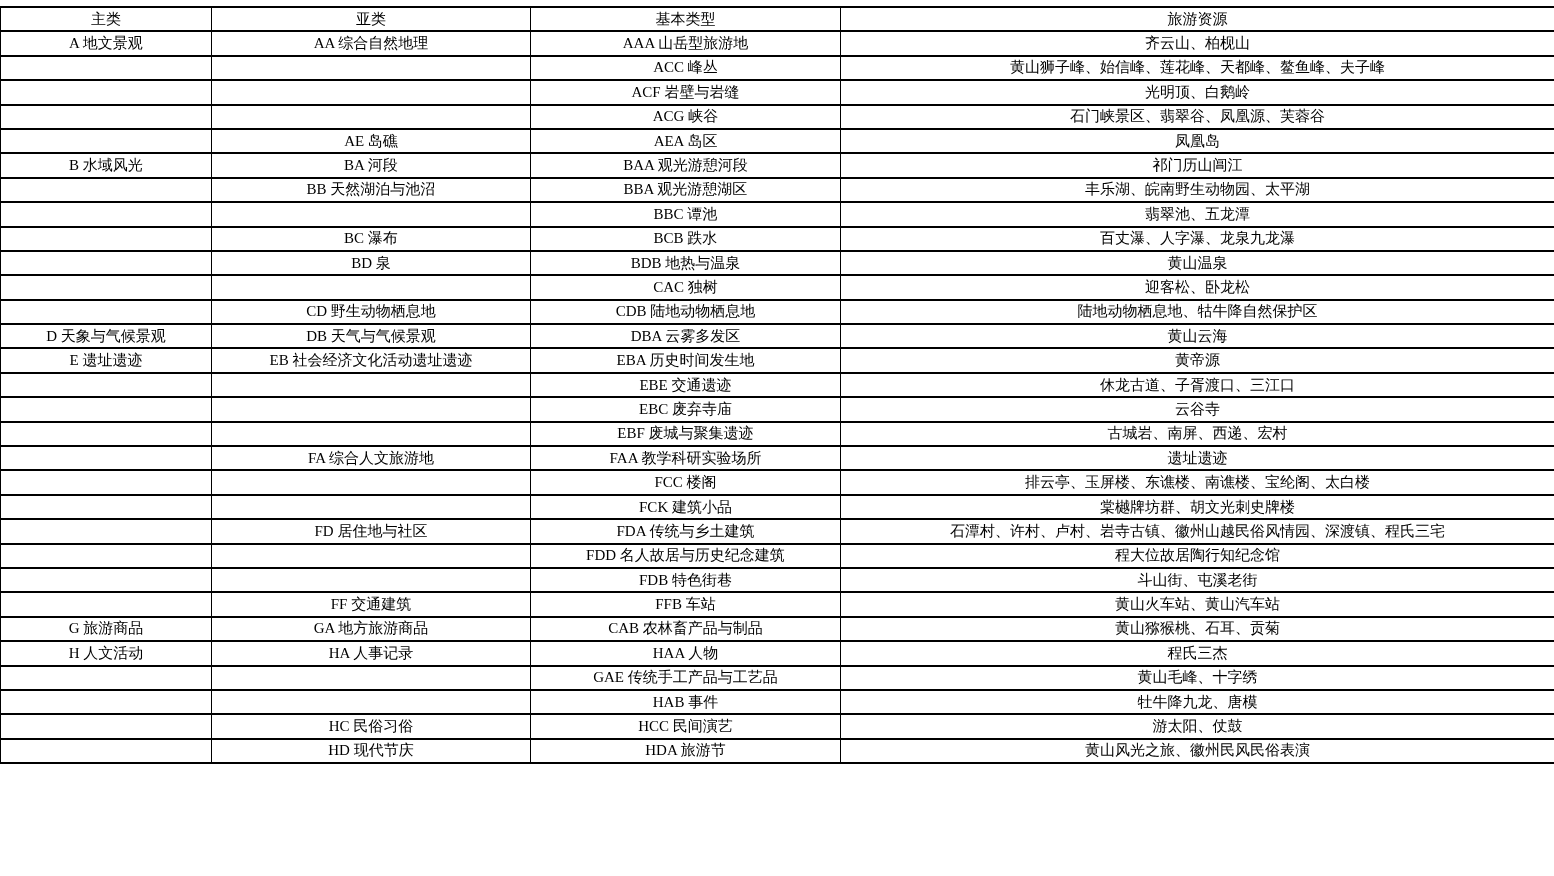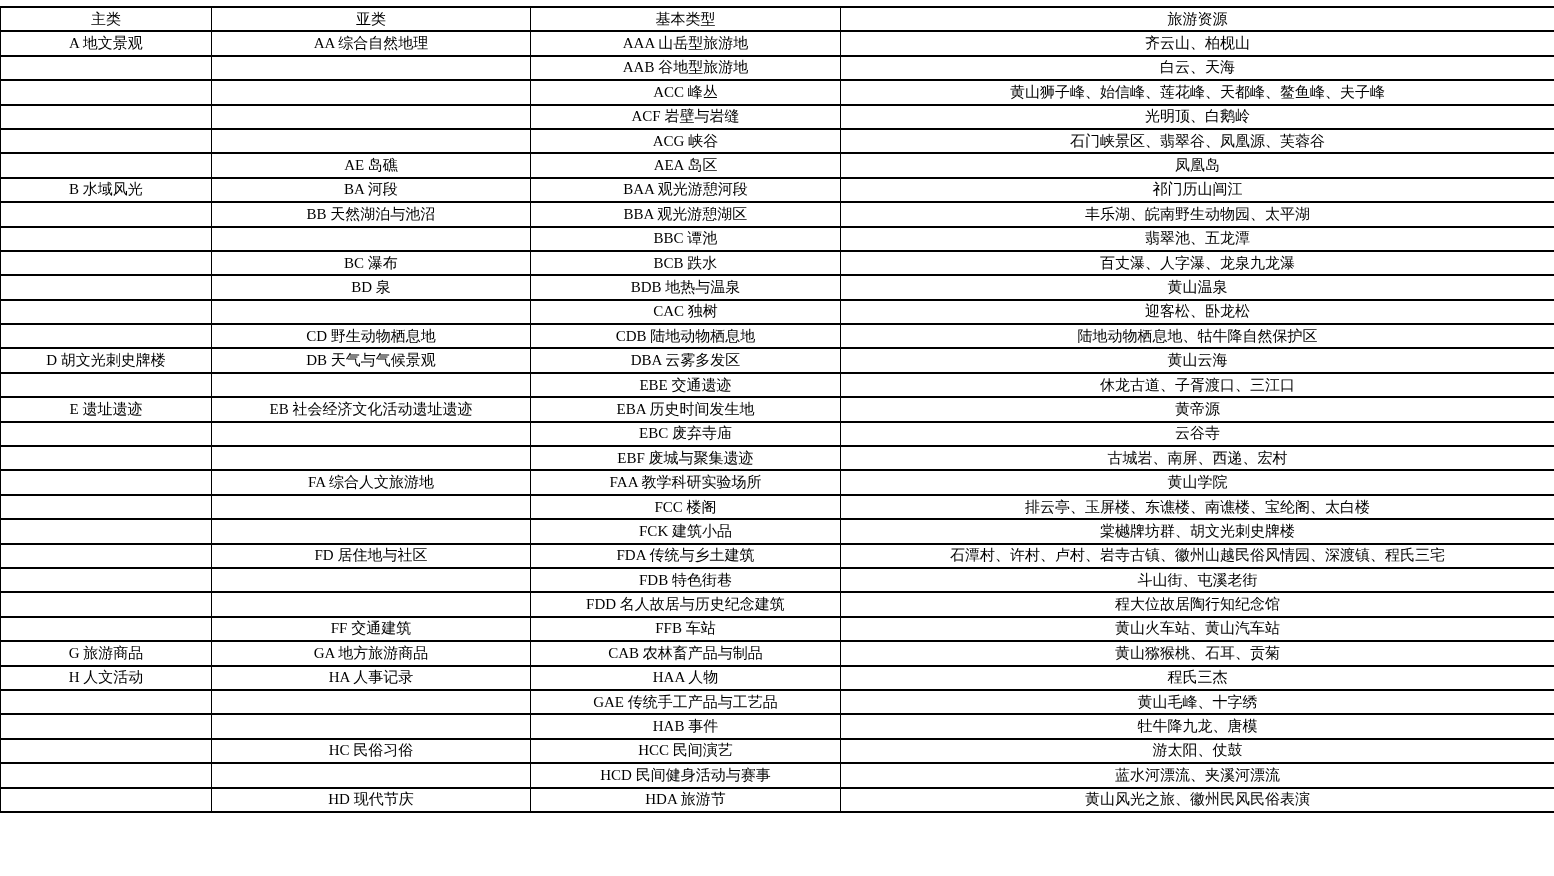--- a/index.html
+++ b/index.html
@@ -59,26 +59,20 @@
     <tbody>
         <tr>
           <td>A 地文景观</td>
           <td>AA 综合自然地理</td>
           <td>AAA 山岳型旅游地</td>
           <td>齐云山、柏枧山</td>
         </tr>
         <tr>
           <td></td>
           <td></td>
-          <td>AAB 谷地型旅游地</td>
-          <td>白云、天海</td>
-        </tr>
-        <tr>
-          <td></td>
-          <td></td>
           <td>ACC 峰丛</td>
           <td>黄山狮子峰、始信峰、莲花峰、天都峰、鳌鱼峰、夫子峰</td>
         </tr>
         <tr>
           <td></td>
           <td></td>
           <td>ACF 岩壁与岩缝</td>
           <td>光明顶、白鹅岭</td>
         </tr>
         <tr>
@@ -129,54 +123,54 @@
           <td>CAC 独树</td>
           <td>迎客松、卧龙松</td>
         </tr>
         <tr>
           <td></td>
           <td>CD 野生动物栖息地</td>
           <td>CDB 陆地动物栖息地</td>
           <td>陆地动物栖息地、牯牛降自然保护区</td>
         </tr>
         <tr>
-          <td>D 胡文光刺史牌楼</td>
+          <td>D 天象与气候景观</td>
           <td>DB 天气与气候景观</td>
           <td>DBA 云雾多发区</td>
           <td>黄山云海</td>
-        </tr>
-        <tr>
-          <td></td>
-          <td></td>
-          <td>EBE 交通遗迹</td>
-          <td>休龙古道、子胥渡口、三江口</td>
         </tr>
         <tr>
           <td>E 遗址遗迹</td>
           <td>EB 社会经济文化活动遗址遗迹</td>
           <td>EBA 历史时间发生地</td>
           <td>黄帝源</td>
         </tr>
         <tr>
           <td></td>
           <td></td>
+          <td>EBE 交通遗迹</td>
+          <td>休龙古道、子胥渡口、三江口</td>
+        </tr>
+        <tr>
+          <td></td>
+          <td></td>
           <td>EBC 废弃寺庙</td>
           <td>云谷寺</td>
         </tr>
         <tr>
           <td></td>
           <td></td>
           <td>EBF 废城与聚集遗迹</td>
           <td>古城岩、南屏、西递、宏村</td>
         </tr>
         <tr>
           <td></td>
           <td>FA 综合人文旅游地</td>
           <td>FAA 教学科研实验场所</td>
-          <td>黄山学院</td>
+          <td>遗址遗迹</td>
         </tr>
         <tr>
           <td></td>
           <td></td>
           <td>FCC 楼阁</td>
           <td>排云亭、玉屏楼、东谯楼、南谯楼、宝纶阁、太白楼</td>
         </tr>
         <tr>
           <td></td>
           <td></td>
@@ -185,28 +179,28 @@
         </tr>
         <tr>
           <td></td>
           <td>FD 居住地与社区</td>
           <td>FDA 传统与乡土建筑</td>
           <td>石潭村、许村、卢村、岩寺古镇、徽州山越民俗风情园、深渡镇、程氏三宅</td>
         </tr>
         <tr>
           <td></td>
           <td></td>
+          <td>FDD 名人故居与历史纪念建筑</td>
+          <td>程大位故居陶行知纪念馆</td>
+        </tr>
+        <tr>
+          <td></td>
+          <td></td>
           <td>FDB 特色街巷</td>
           <td>斗山街、屯溪老街</td>
-        </tr>
-        <tr>
-          <td></td>
-          <td></td>
-          <td>FDD 名人故居与历史纪念建筑</td>
-          <td>程大位故居陶行知纪念馆</td>
         </tr>
         <tr>
           <td></td>
           <td>FF 交通建筑</td>
           <td>FFB 车站</td>
           <td>黄山火车站、黄山汽车站</td>
         </tr>
         <tr>
           <td>G 旅游商品</td>
           <td>GA 地方旅游商品</td>
@@ -229,26 +223,20 @@
           <td></td>
           <td></td>
           <td>HAB 事件</td>
           <td>牡牛降九龙、唐模</td>
         </tr>
         <tr>
           <td></td>
           <td>HC 民俗习俗</td>
           <td>HCC 民间演艺</td>
           <td>游太阳、仗鼓</td>
-        </tr>
-        <tr>
-          <td></td>
-          <td></td>
-          <td>HCD 民间健身活动与赛事</td>
-          <td>蓝水河漂流、夹溪河漂流</td>
         </tr>
         <tr>
           <td></td>
           <td>HD 现代节庆</td>
           <td>HDA 旅游节</td>
           <td>黄山风光之旅、徽州民风民俗表演</td>
         </tr>
       </tbody>
   </table>
 </div>

